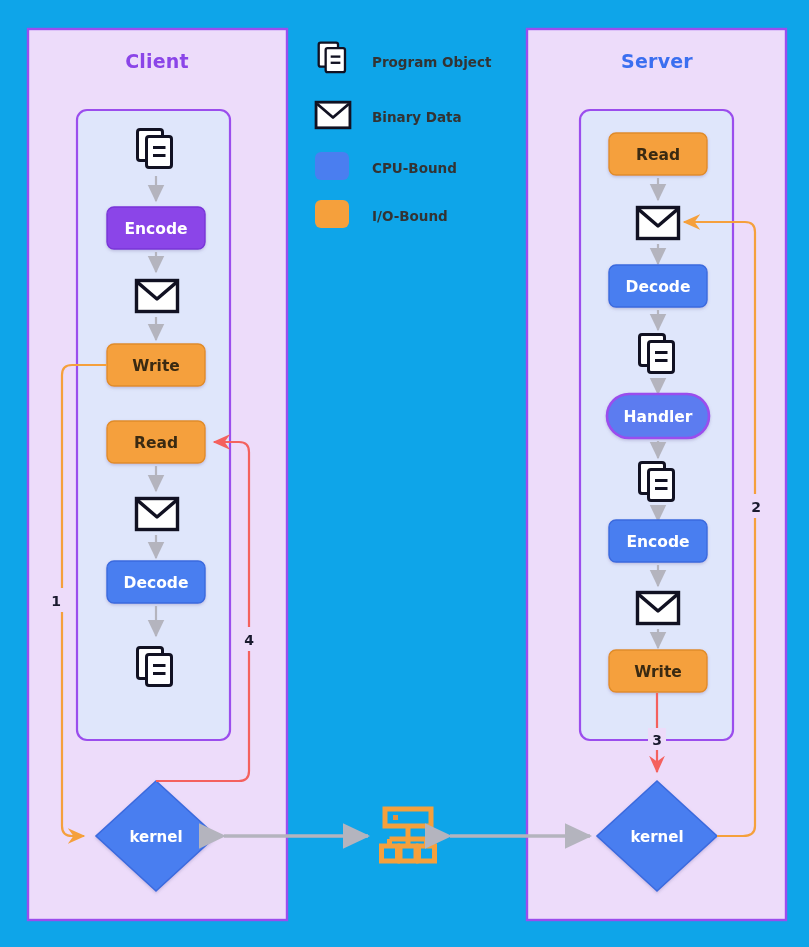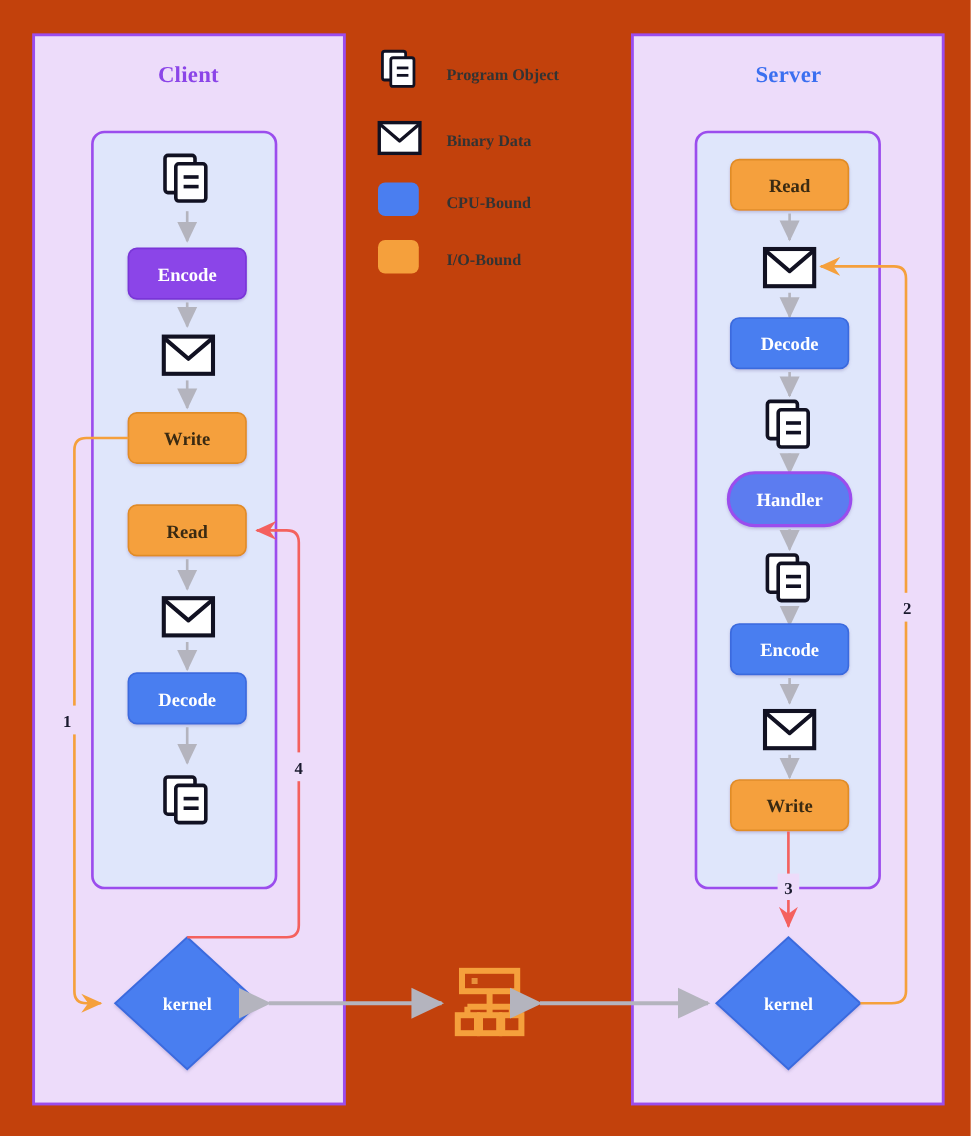--- a/index.html
+++ b/index.html
@@ -10,22 +10,21 @@
   body {
     width: 809px;
     height: 947px;
     font-family: "DejaVu Sans", sans-serif;
     overflow: hidden;
   }
   #stage {
     position: relative;
     width: 809px;
     height: 947px;
-    background: #c2410c;
-    font-family: Liberation Serif, serif;
+    background: #0ea5e9;
   }
   svg.diagram {
     position: absolute;
     left: 0;
     top: 0;
     width: 809px;
     height: 947px;
   }
   .container-title {
     font-size: 19px;

